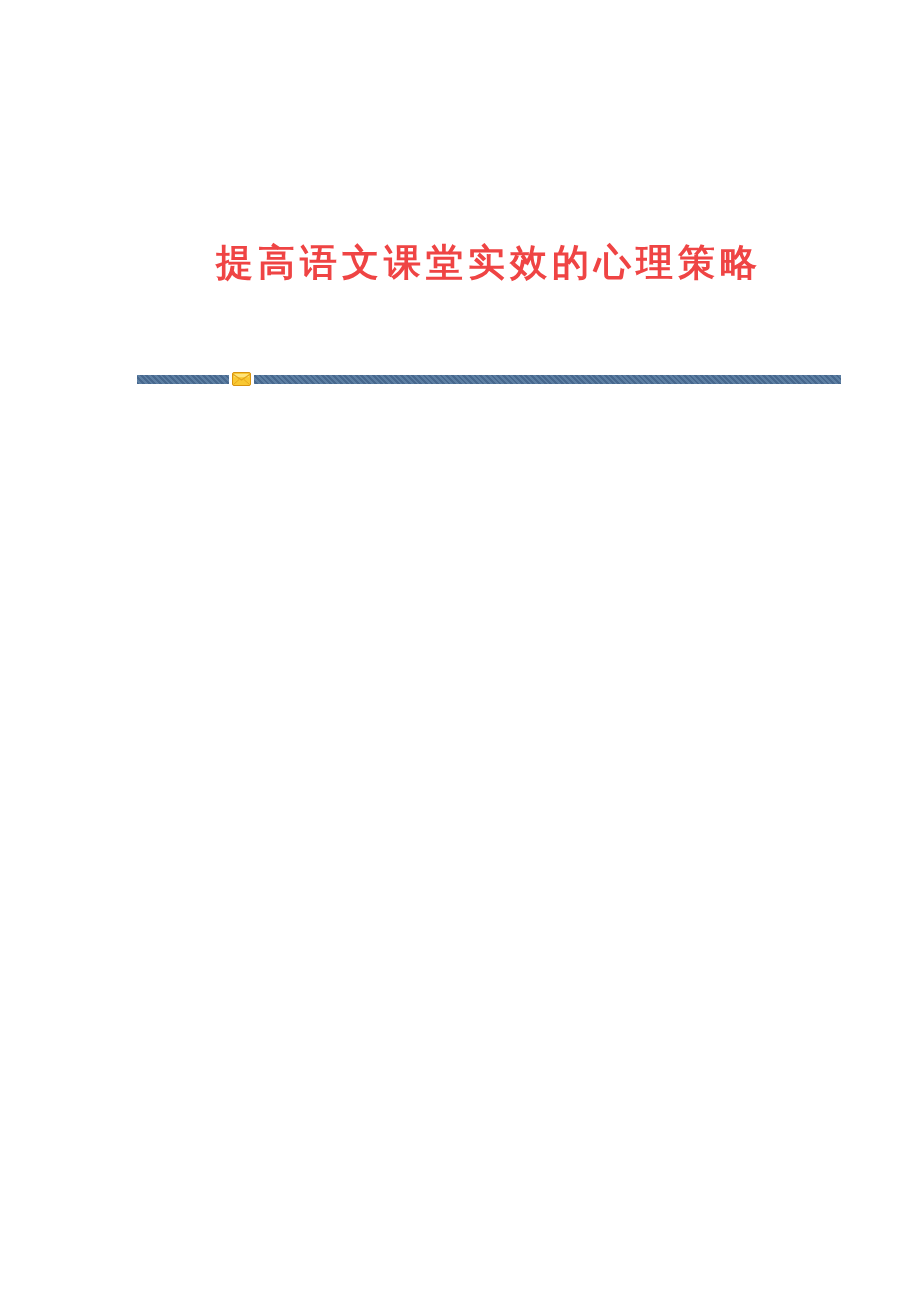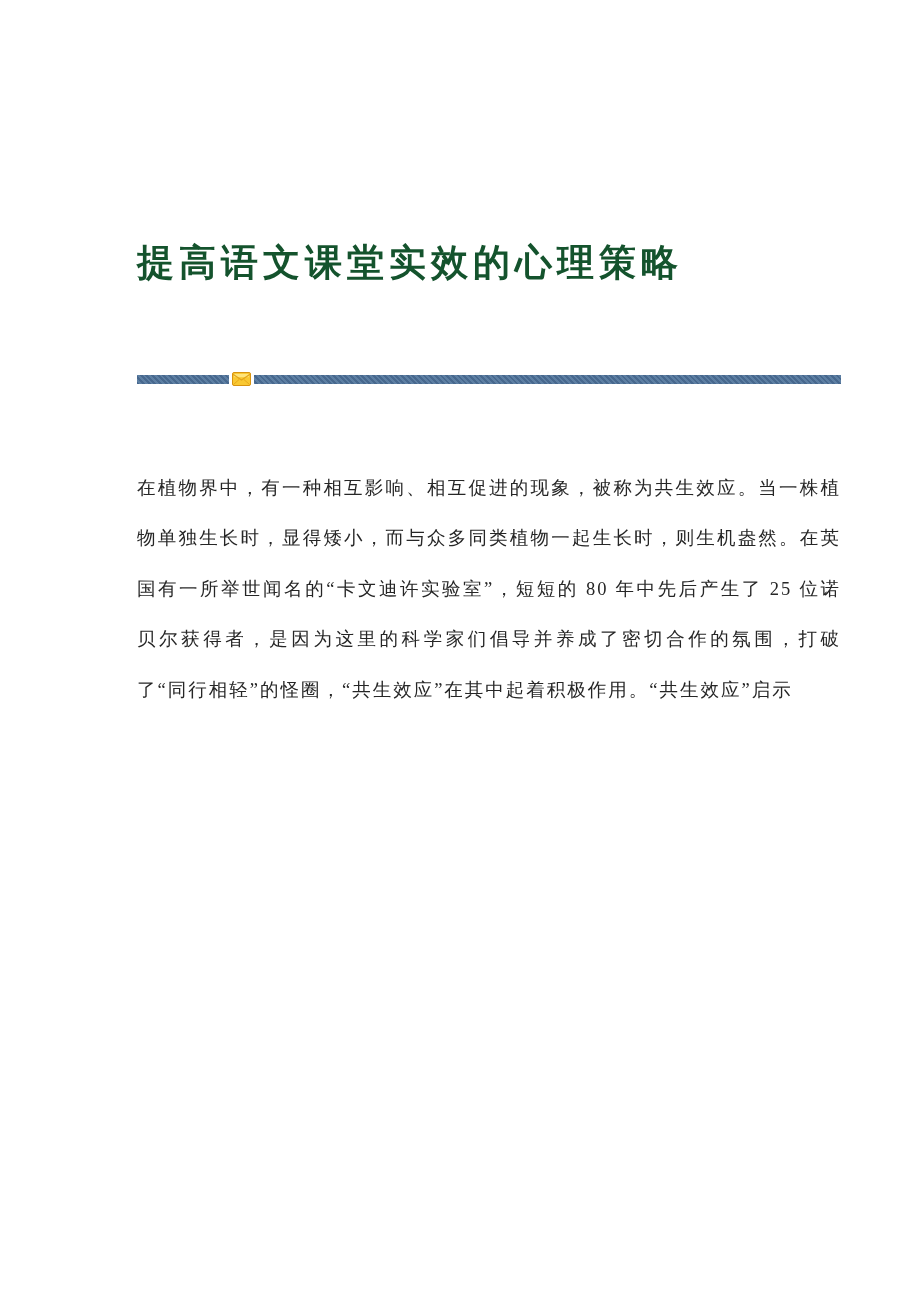--- a/index.html
+++ b/index.html
@@ -14,26 +14,26 @@
     background: #ffffff;
     overflow: hidden;
     font-family: "Liberation Serif", "DejaVu Serif", serif;
     color: #1f1f1f;
   }
   .doc-title {
     position: absolute;
     left: 137px;
     top: 213px;
     width: 704px;
-    text-align: left;
+    text-align: center;
     font-size: 37px;
     line-height: 50px;
     font-weight: 700;
     letter-spacing: 5px;
-    color: #14532d;
+    color: #ef4444;
     white-space: nowrap;
   }
   .divider-bar {
     position: absolute;
     left: 137px;
     top: 375px;
     width: 704px;
     height: 9px;
   }
   .divider-fill {
@@ -97,16 +97,15 @@
       <svg viewBox="0 0 19 14" xmlns="http://www.w3.org/2000/svg">
         <rect x="0.5" y="0.5" width="18" height="13" rx="1.5" fill="#f9c832" stroke="#d7930f" stroke-width="1"></rect>
         <rect x="2.2" y="2" width="14.6" height="3.2" fill="#ffe98a" opacity="0.85"></rect>
         <path d="M1 2.2 L9.5 8 L18 2.2" fill="none" stroke="#e3a51a" stroke-width="1.1"></path>
         <path d="M1.5 12.5 L7.2 7.4 M17.5 12.5 L11.8 7.4" fill="none" stroke="#e3a51a" stroke-width="0.9"></path>
       </svg>
     </div>
   </div>
 
   <div class="doc-body">
-    <p>在植物界中，有一种相互影响、相互促进的现象，被称为共生效应。当一株植物单独生长时，显得矮小，而与众多同类植物一起生长时，则生机盎然。在英国有一所举世闻名的“卡文迪许实验室”，短短的 80 年中先后产生了 25 位诺贝尔获得者，是因为这里的科学家们倡导并养成了密切合作的氛围，打破了“同行相轻”的怪圈，“共生效应”在其中起着积极作用。“共生效应”启示</p>
   </div>
 
 </div>
 
 </body></html>

